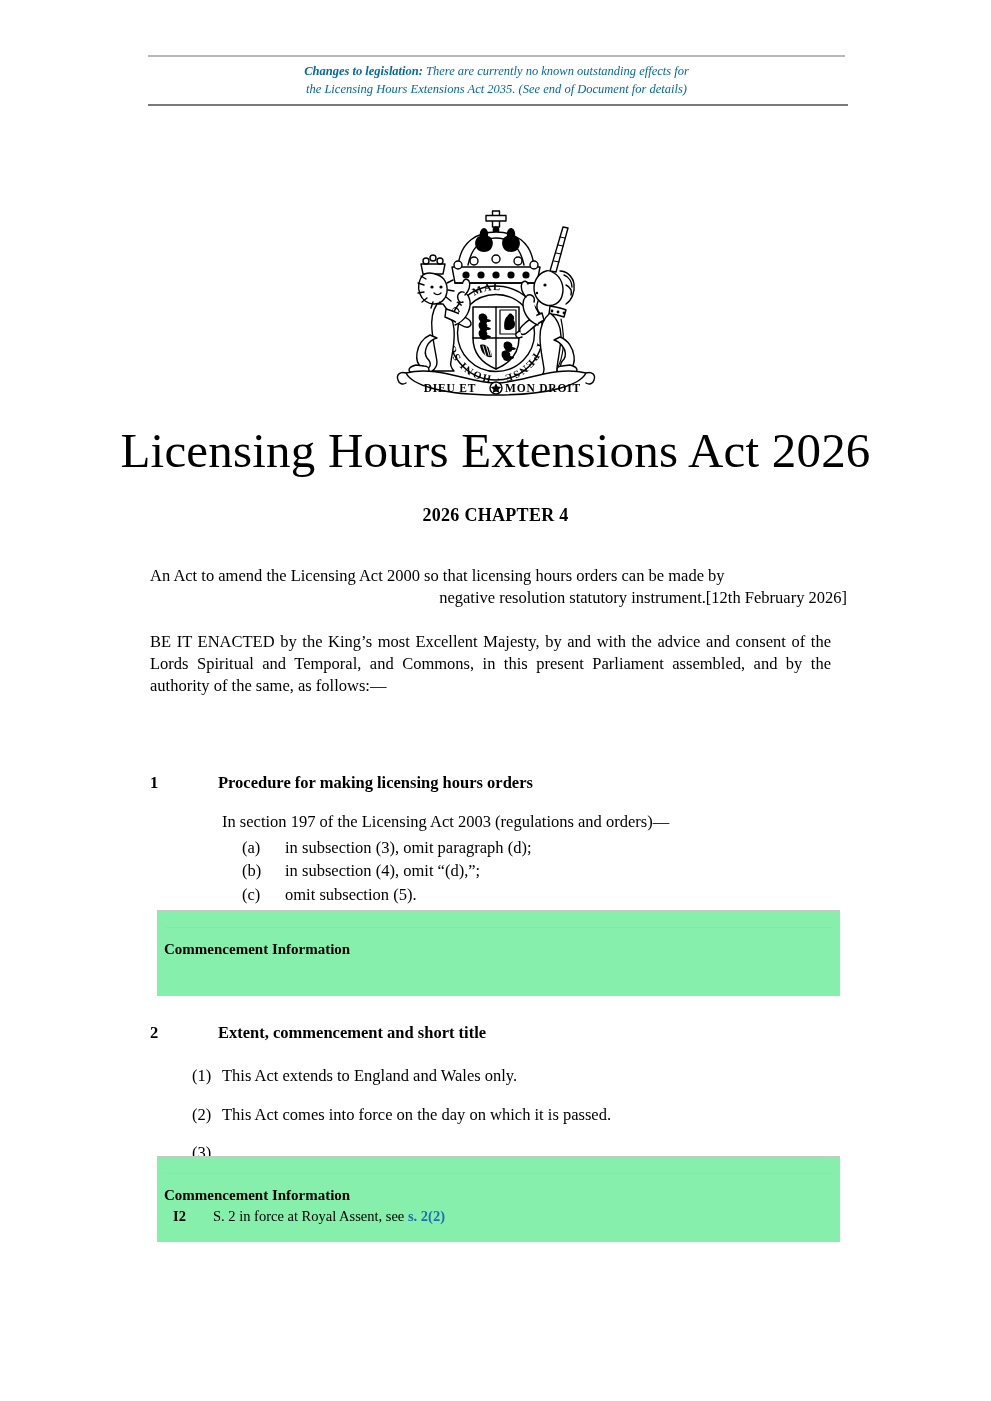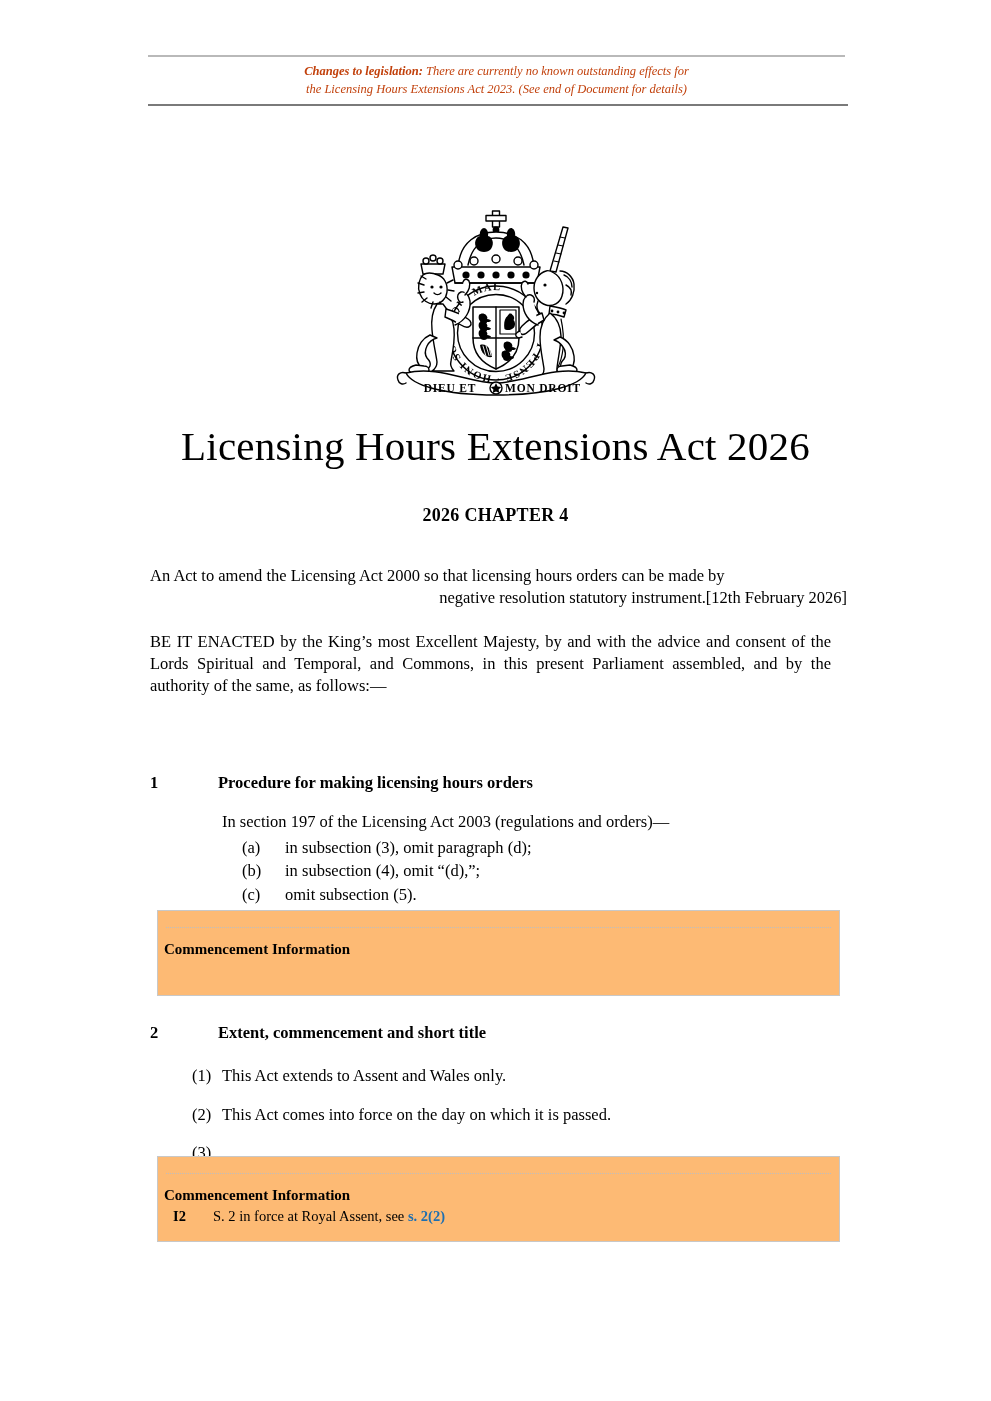--- a/index.html
+++ b/index.html
@@ -33,21 +33,21 @@
     border-top: 2px solid #7a7a7a;
     width: 700px;
     margin-top: 2px;
   }
   .hdr-text {
     text-align: center;
     font-size: 12.5px;
     font-style: italic;
     line-height: 1.45;
     padding: 5px 0 4px 0;
-    color: #c2410c;
+    color: #0369a1;
   }
   .hdr-text b {
     font-weight: bold;
     font-style: italic;
   }
 
   
   .arms {
     position: absolute;
     left: 0;
@@ -56,21 +56,21 @@
     text-align: center;
   }
   .arms svg { display: inline-block; }
 
   
   .act-title {
     position: absolute;
     left: 0; top: 424px;
     width: 991px;
     text-align: center;
-    font-size: 41px;
+    font-size: 49px;
     line-height: 1.1;
     font-weight: normal;
     letter-spacing: 0.2px;
   }
   .chapter {
     position: absolute;
     left: 0; top: 505px;
     width: 991px;
     text-align: center;
     font-size: 18px;
@@ -163,21 +163,21 @@
     flex: 0 0 30px;
   }
 
   
   .annotation-box {
     position: absolute;
     left: 157px;
     width: 683px;
     border: 1px solid #c8c8c8;
     box-sizing: border-box;
-    background: #fdba74;
+    background: #86efac;
     padding: 0;
   }
   #comm-box-1 { top: 910px; height: 86px; }
   #comm-box-2 { top: 1156px; height: 86px; }
 
   .ann-dotline {
     margin: 16px 8px 0 8px;
     height: 0;
     border-top: 1px dotted #bdbdbd;
   }
@@ -208,21 +208,21 @@
     text-decoration: none;
   }
 </style>
 </head>
 <body>
 
 <div class="page-header">
   <div class="hdr-rule-top"></div>
   <div class="hdr-text">
     <div><b>Changes to legislation:</b><span> There are currently no known outstanding effects for</span></div>
-    <div>the Licensing Hours Extensions Act 2023. (See end of Document for details)</div>
+    <div>the Licensing Hours Extensions Act 2035. (See end of Document for details)</div>
   </div>
   <div class="hdr-rule-bottom"></div>
 </div>
 
 <div class="arms">
 <svg width="232" height="200" viewBox="0 0 232 200">
   <g fill="none" stroke="#000" stroke-width="1.4" stroke-linejoin="round" stroke-linecap="round">
 
     <g>
 
@@ -407,21 +407,21 @@
 </div>
 
 <div class="section" id="section-2">
   <div class="sec-head">
     <span class="sec-num">2</span>
     <span class="sec-title">Extent, commencement and short title</span>
   </div>
   <ul class="subsec-list">
     <li class="subsec-item">
       <span class="subsec-label">(1)</span>
-      <span>This Act extends to Assent and Wales only.</span>
+      <span>This Act extends to England and Wales only.</span>
     </li>
     <li class="subsec-item">
       <span class="subsec-label">(2)</span>
       <span>This Act comes into force on the day on which it is passed.</span>
     </li>
     <li class="subsec-item">
       <span class="subsec-label">(3)</span>
     </li>
   </ul>
 </div>

